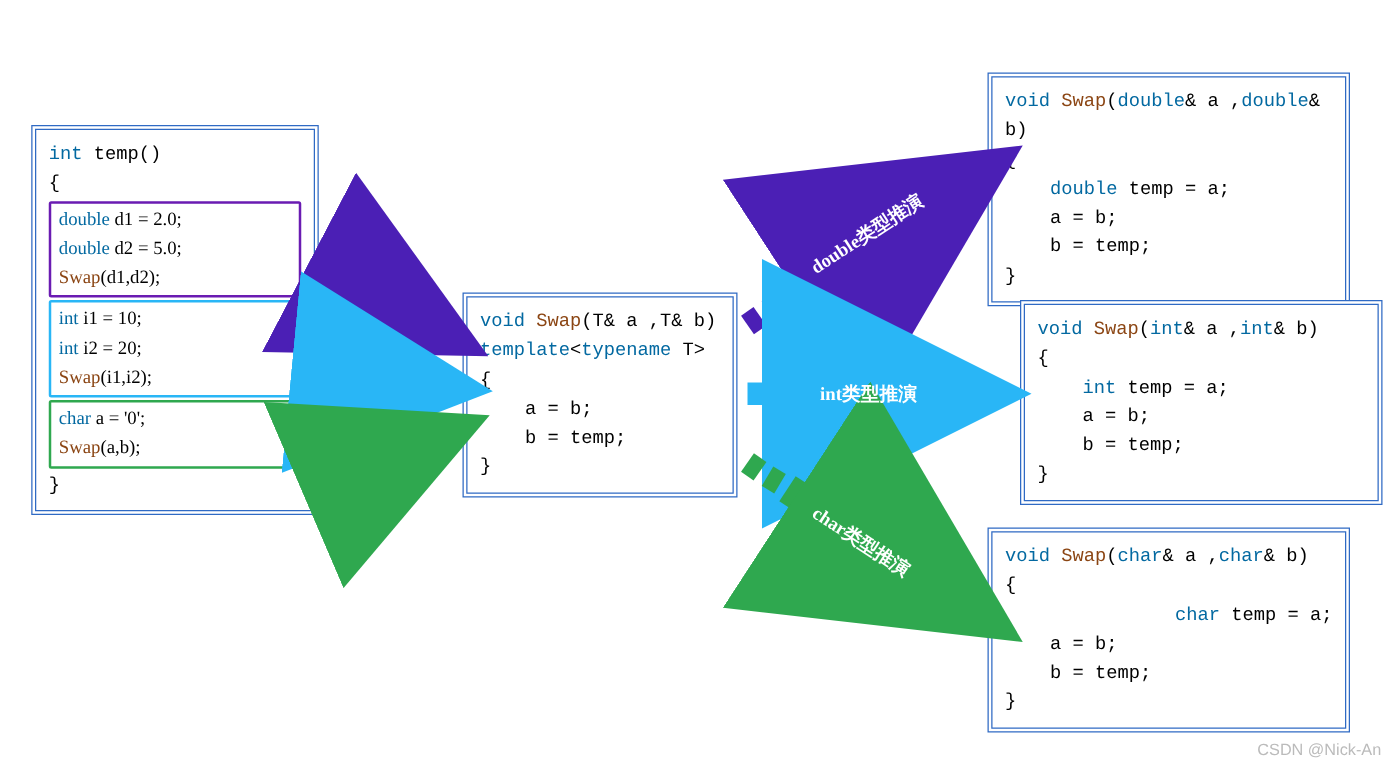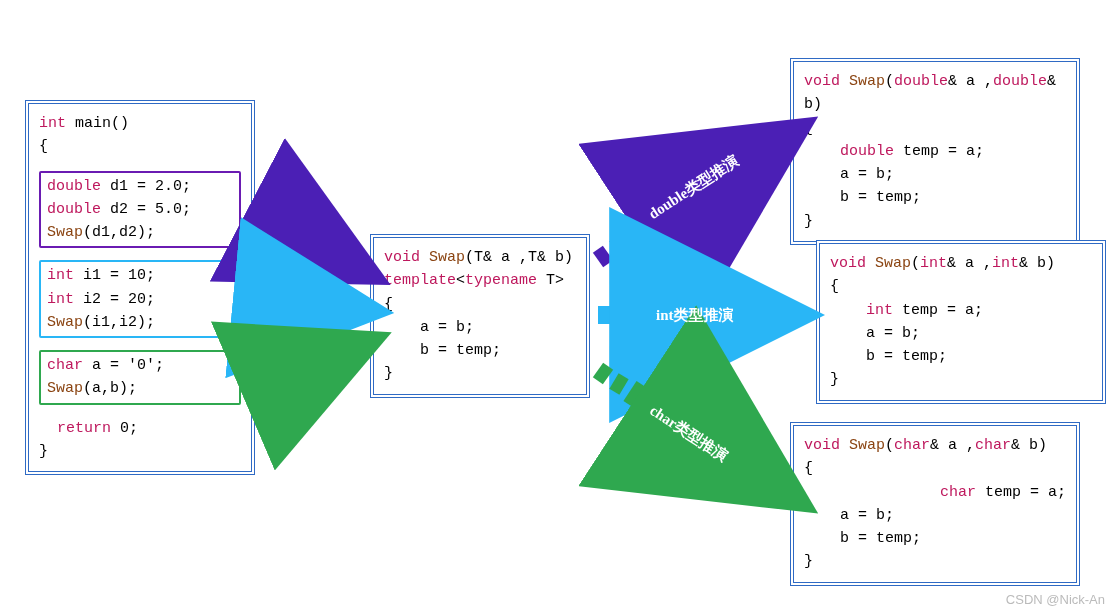--- a/index.html
+++ b/index.html
@@ -13,28 +13,29 @@
     font-size: 15px;
     position: relative;
   }
   .codebox {
     position: absolute;
     background: #fff;
     border: 4px double #2f6ac4;
     padding: 8px 10px;
     line-height: 1.55;
   }
-  .kw-blue  { color: #be185d; }
+  .kw-blue  { color: #0369a1; }
   .kw-func  { color: #8b4513; }
   .plain    { color: #000; }
   .innerbox {
     border: 2px solid;
     padding: 2px 6px;
-    margin: 12px 0;
+    margin: 2px 0;
     border-radius: 2px;
+    font-family: Liberation Serif, serif;
   }
   .bx-purple { border-color: #6a1bb2; }
   .bx-cyan   { border-color: #29b6f6; }
   .bx-green  { border-color: #2fa84f; }
   .arrow-label {
     position: absolute;
     color: #fff;
     font-family: "SimSun","Songti SC",serif;
     font-weight: bold;
     font-size: 15px;
@@ -55,42 +56,41 @@
     width: 1113px; height: 611px;
     pointer-events: none;
   }
 </style>
 </head>
 <body>
 
 <div class="codebox" style="left:25px; top:100px; width:230px;">
   <div>
     <span class="kw-blue">int</span>
-    <span class="plain"> </span><span class="plain">main()</span>
+    <span class="plain"> </span><span class="plain">temp()</span>
   </div>
   <div class="plain">{</div>
 
   <div class="innerbox bx-purple">
     <div><span class="kw-blue">double</span><span class="plain"> d1 = 2.0;</span></div>
     <div><span class="kw-blue">double</span><span class="plain"> d2 = 5.0;</span></div>
     <div><span class="kw-func">Swap</span><span class="plain">(d1,d2);</span></div>
   </div>
 
   <div class="innerbox bx-cyan">
     <div><span class="kw-blue">int</span><span class="plain"> i1 = 10;</span></div>
     <div><span class="kw-blue">int</span><span class="plain"> i2 = 20;</span></div>
     <div><span class="kw-func">Swap</span><span class="plain">(i1,i2);</span></div>
   </div>
 
   <div class="innerbox bx-green">
     <div><span class="kw-blue">char</span><span class="plain"> a = '0';</span></div>
     <div><span class="kw-func">Swap</span><span class="plain">(a,b);</span></div>
   </div>
 
-  <div style="padding-left:18px;"><span class="kw-blue">return</span><span class="plain"> 0;</span></div>
   <div class="plain">}</div>
 </div>
 
 <div class="codebox" style="left:370px; top:234px; width:220px;">
   <div>
     <span class="kw-blue">void </span><span class="kw-func">Swap</span><span class="plain">(T&amp; a ,T&amp; b)</span>
   </div>
   <div>
     <span class="kw-blue">template</span><span class="plain">&lt;</span><span class="kw-blue">typename</span><span class="plain"> T&gt;</span>
   </div>

